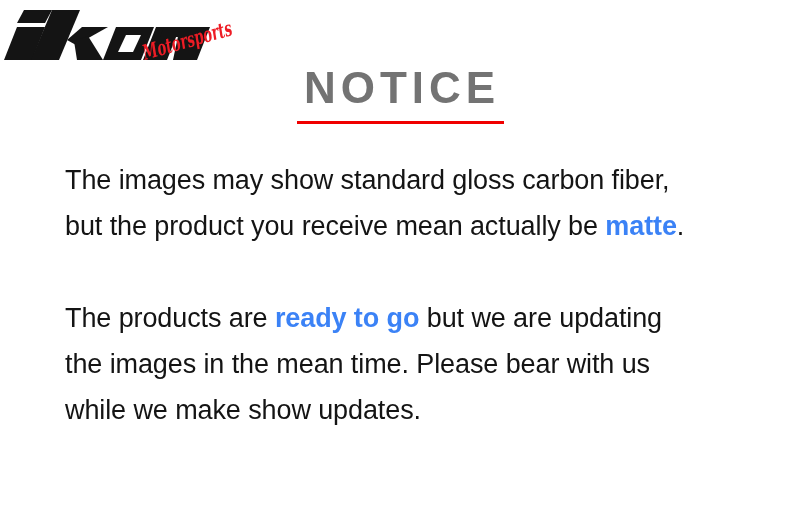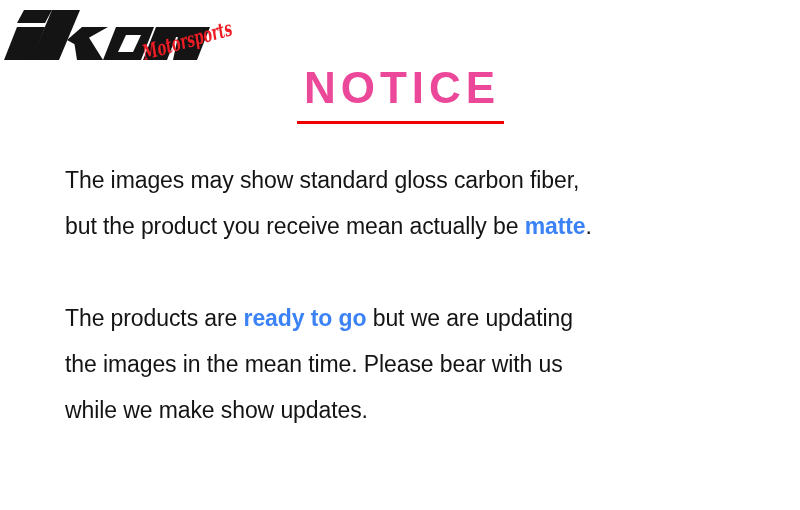--- a/index.html
+++ b/index.html
@@ -44,42 +44,42 @@
     width: 800px;
     text-align: center;
   }
   #notice-title {
     display: inline-block;
     font-family: "Liberation Sans", sans-serif;
     font-size: 44px;
     font-weight: bold;
     letter-spacing: 5px;
     line-height: 48px;
-    color: #ec4899;
+    color: #737373;
     padding: 0 0 4px 4px;
     margin: 0;
   }
   #notice-title-rule {
     width: 207px;
     height: 3px;
     background: #f00000;
     margin: 5px auto 0 auto;
   }
 
   
   #notice-body {
     position: absolute;
     left: 65px;
     top: 157px;
     width: 700px;
   }
   .notice-paragraph {
     margin: 0;
     font-family: "Liberation Sans", sans-serif;
-    font-size: 23px;
+    font-size: 27px;
     font-weight: normal;
     line-height: 46px;
     color: #141414;
     letter-spacing: -0.1px;
     white-space: nowrap;
   }
   .notice-paragraph.spaced {
     margin-top: 46px;
   }
   .emphasis-red {

